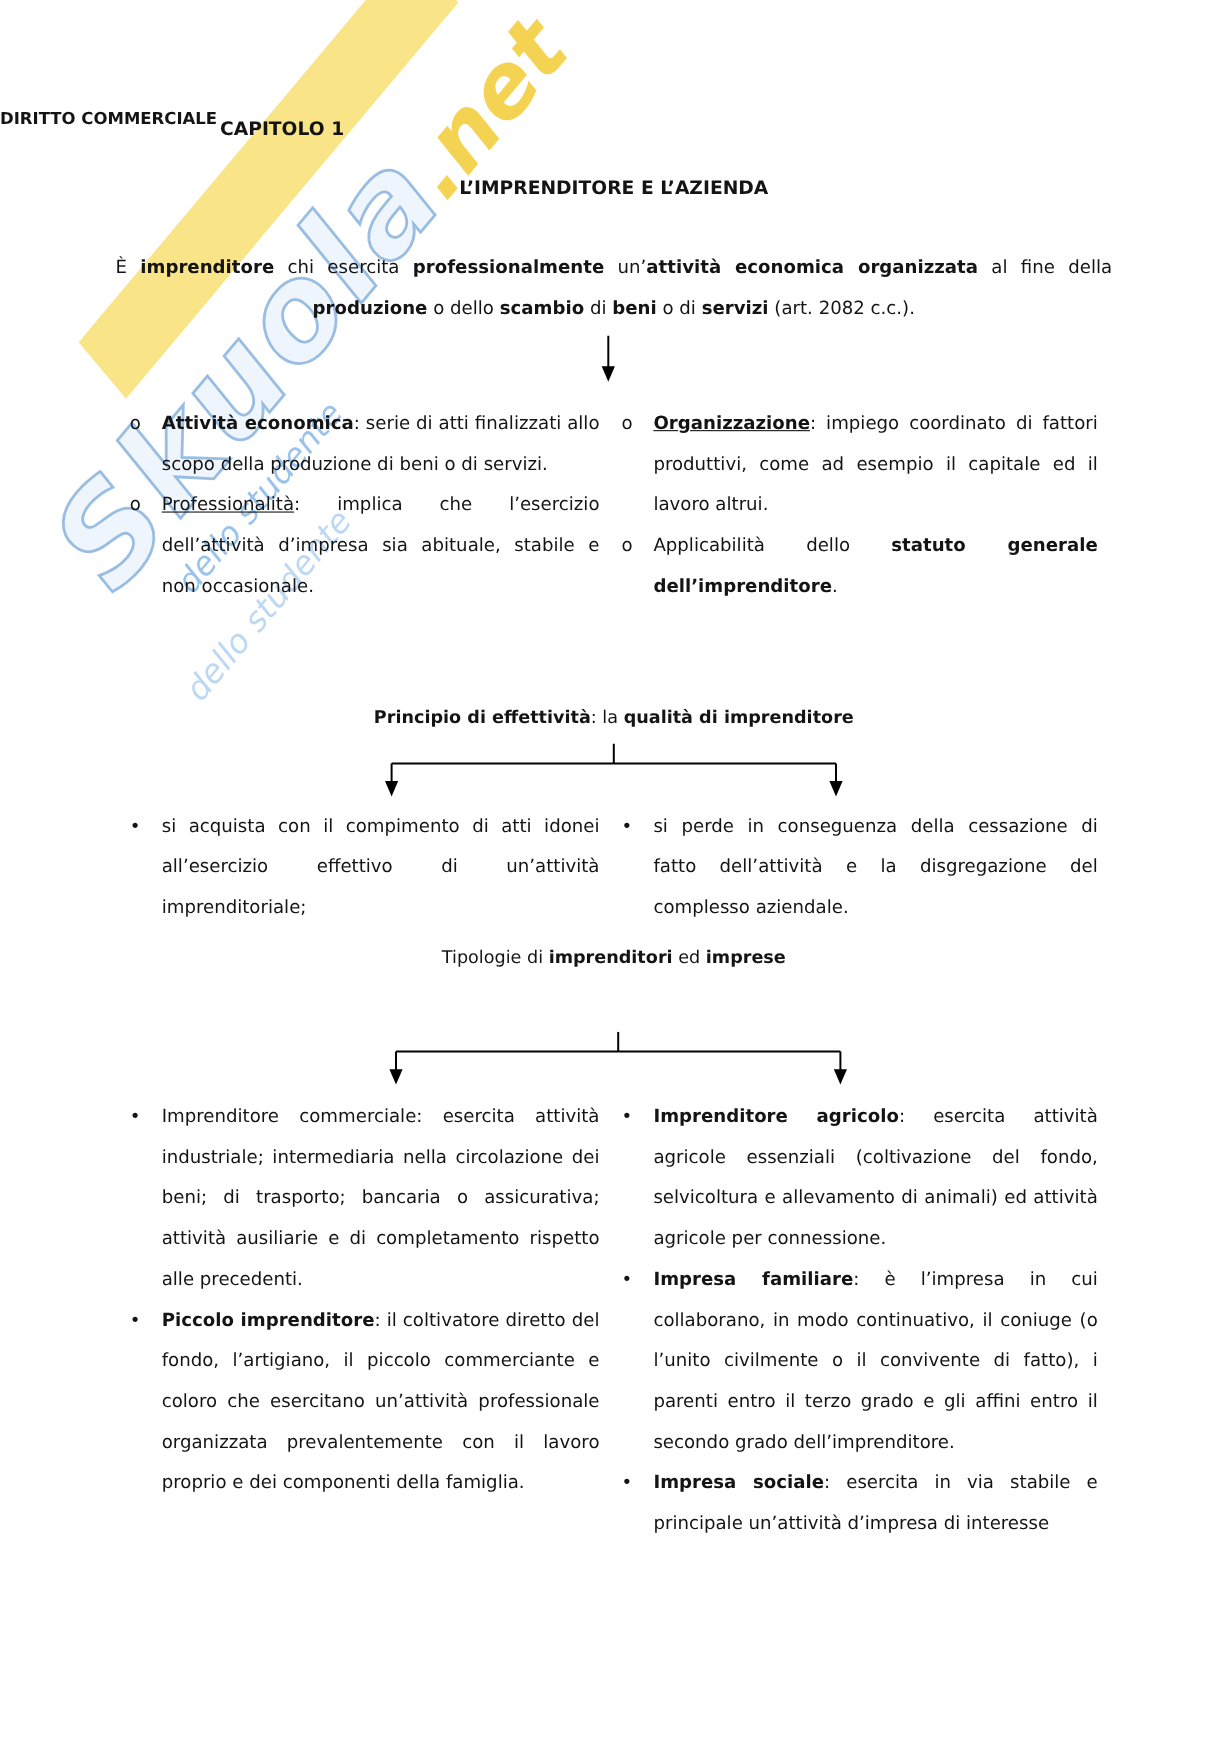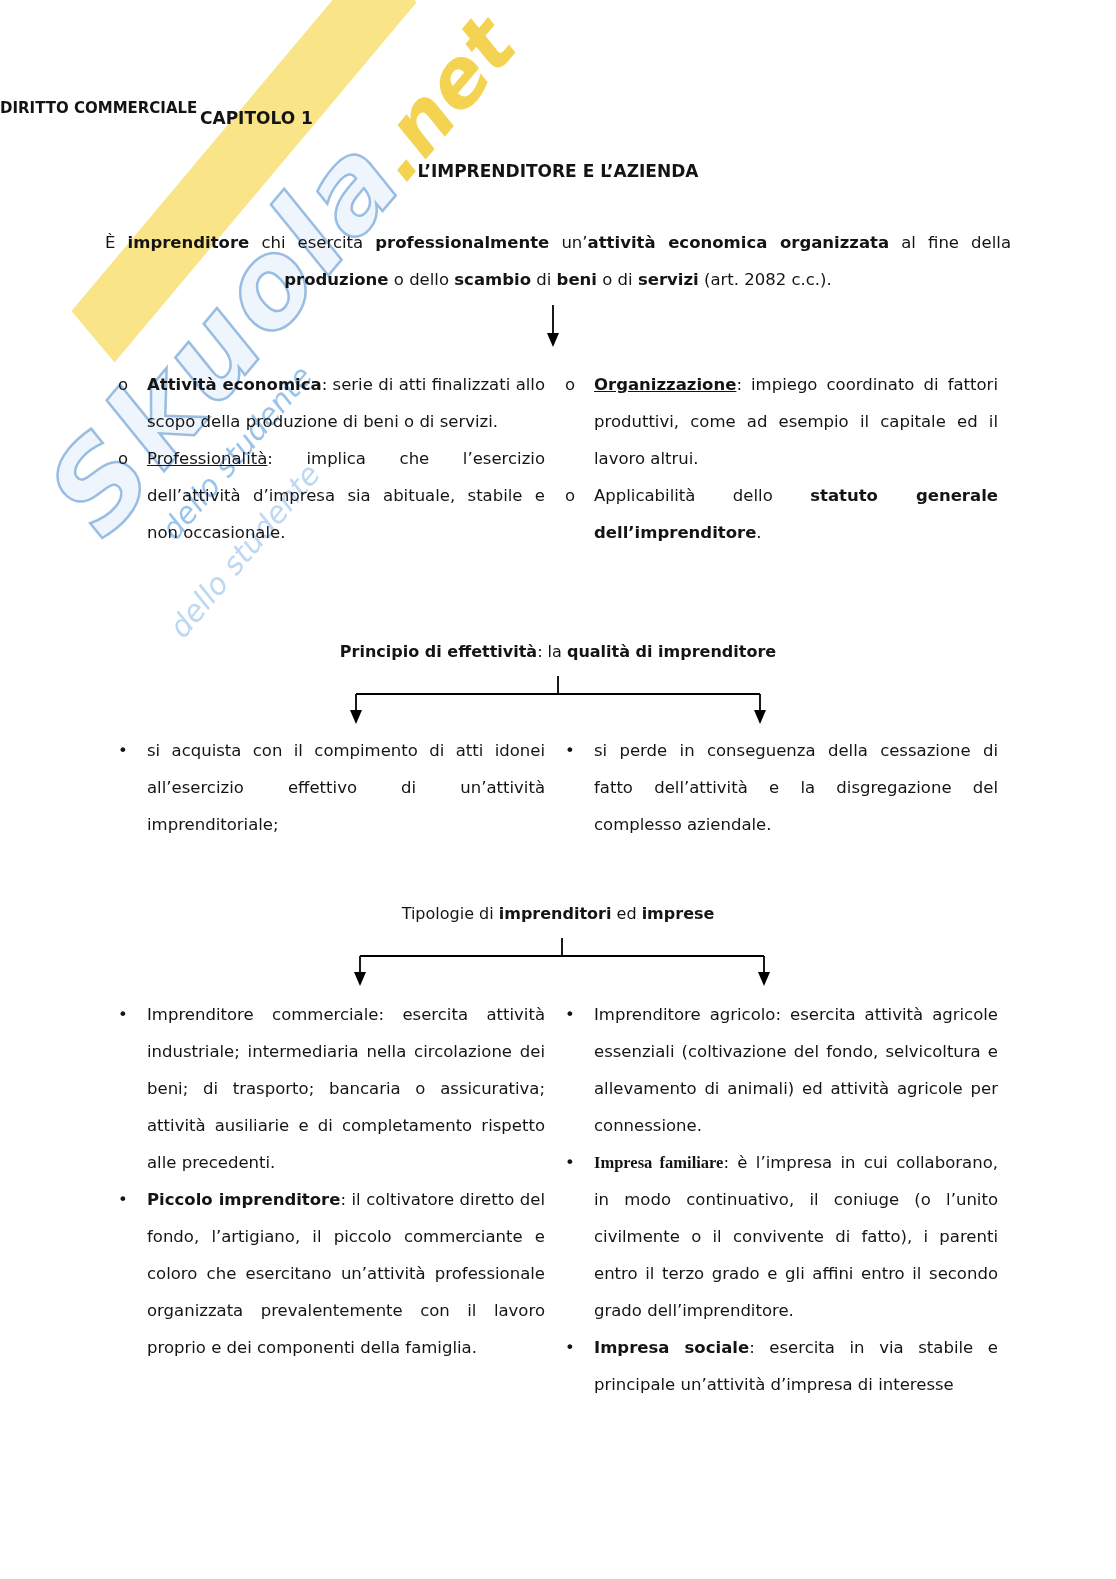--- a/index.html
+++ b/index.html
@@ -147,21 +147,21 @@
         </div>
       </div>
       <div class="col col-right">
         <div class="li">
           <span class="bullet">•</span>
           <div class="itxt"><span>si perde in conseguenza della cessazione di fatto dell’attività e la disgregazione del complesso aziendale.</span></div>
         </div>
       </div>
     </div>
 
-    <div class="center-heading" style="top:904px;"><span>Tipologie di </span><span style="font-weight: bold;">imprenditori</span><span> ed </span><span style="font-weight: bold;">imprese</span></div>
+    <div class="center-heading" style="top:860px;"><span>Tipologie di </span><span style="font-weight: bold;">imprenditori</span><span> ed </span><span style="font-weight: bold;">imprese</span></div>
 
     <div class="branch" style="top:938px; left:352px;">
       <svg width="420" height="50" viewBox="0 0 420 50">
         <line x1="210" y1="0" x2="210" y2="18" stroke="#000" stroke-width="1.8"></line>
         <line x1="8" y1="18" x2="412" y2="18" stroke="#000" stroke-width="1.8"></line>
         <line x1="8" y1="18" x2="8" y2="36" stroke="#000" stroke-width="1.8"></line>
         <line x1="412" y1="18" x2="412" y2="36" stroke="#000" stroke-width="1.8"></line>
         <polygon points="2,34 14,34 8,48" fill="#000"></polygon>
         <polygon points="406,34 418,34 412,48" fill="#000"></polygon>
       </svg>
@@ -174,25 +174,25 @@
           <div class="itxt"><span style="font-weight: normal;">Imprenditore commerciale</span><span>: esercita attività industriale; intermediaria nella circolazione dei beni; di trasporto; bancaria o assicurativa; attività ausiliarie e di completamento rispetto alle precedenti.</span></div>
         </div>
         <div class="li">
           <span class="bullet">•</span>
           <div class="itxt"><span style="font-weight: bold;">Piccolo imprenditore</span><span>: il coltivatore diretto del fondo, l’artigiano, il piccolo commerciante e coloro che esercitano un’attività professionale organizzata prevalentemente con il lavoro proprio e dei componenti della famiglia.</span></div>
         </div>
       </div>
       <div class="col col-right">
         <div class="li">
           <span class="bullet">•</span>
-          <div class="itxt"><span style="font-weight: normal;">Imprenditore agricolo</span><span>: esercita attività agricole essenziali (coltivazione del fondo, selvicoltura e allevamento di animali) ed attività agricole per connessione.</span></div>
-        </div>
-        <div class="li">
-          <span class="bullet">•</span>
-          <div class="itxt"><span style="font-weight: bold; font-family: Liberation Serif, serif;">Impresa familiare</span><span>: è l’impresa in cui collaborano, in modo continuativo, il coniuge (o l’unito civilmente o il convivente di fatto), i parenti entro il terzo grado e gli affini entro il secondo grado dell’imprenditore.</span></div>
+          <div class="itxt"><span style="font-weight: bold;">Imprenditore agricolo</span><span>: esercita attività agricole essenziali (coltivazione del fondo, selvicoltura e allevamento di animali) ed attività agricole per connessione.</span></div>
+        </div>
+        <div class="li">
+          <span class="bullet">•</span>
+          <div class="itxt"><span style="font-weight: bold;">Impresa familiare</span><span>: è l’impresa in cui collaborano, in modo continuativo, il coniuge (o l’unito civilmente o il convivente di fatto), i parenti entro il terzo grado e gli affini entro il secondo grado dell’imprenditore.</span></div>
         </div>
         <div class="li">
           <span class="bullet">•</span>
           <div class="itxt"><span style="font-weight: bold;">Impresa sociale</span><span>: esercita in via stabile e principale un’attività d’impresa di interesse</span></div>
         </div>
       </div>
     </div>
 
   </div>
 </div>

